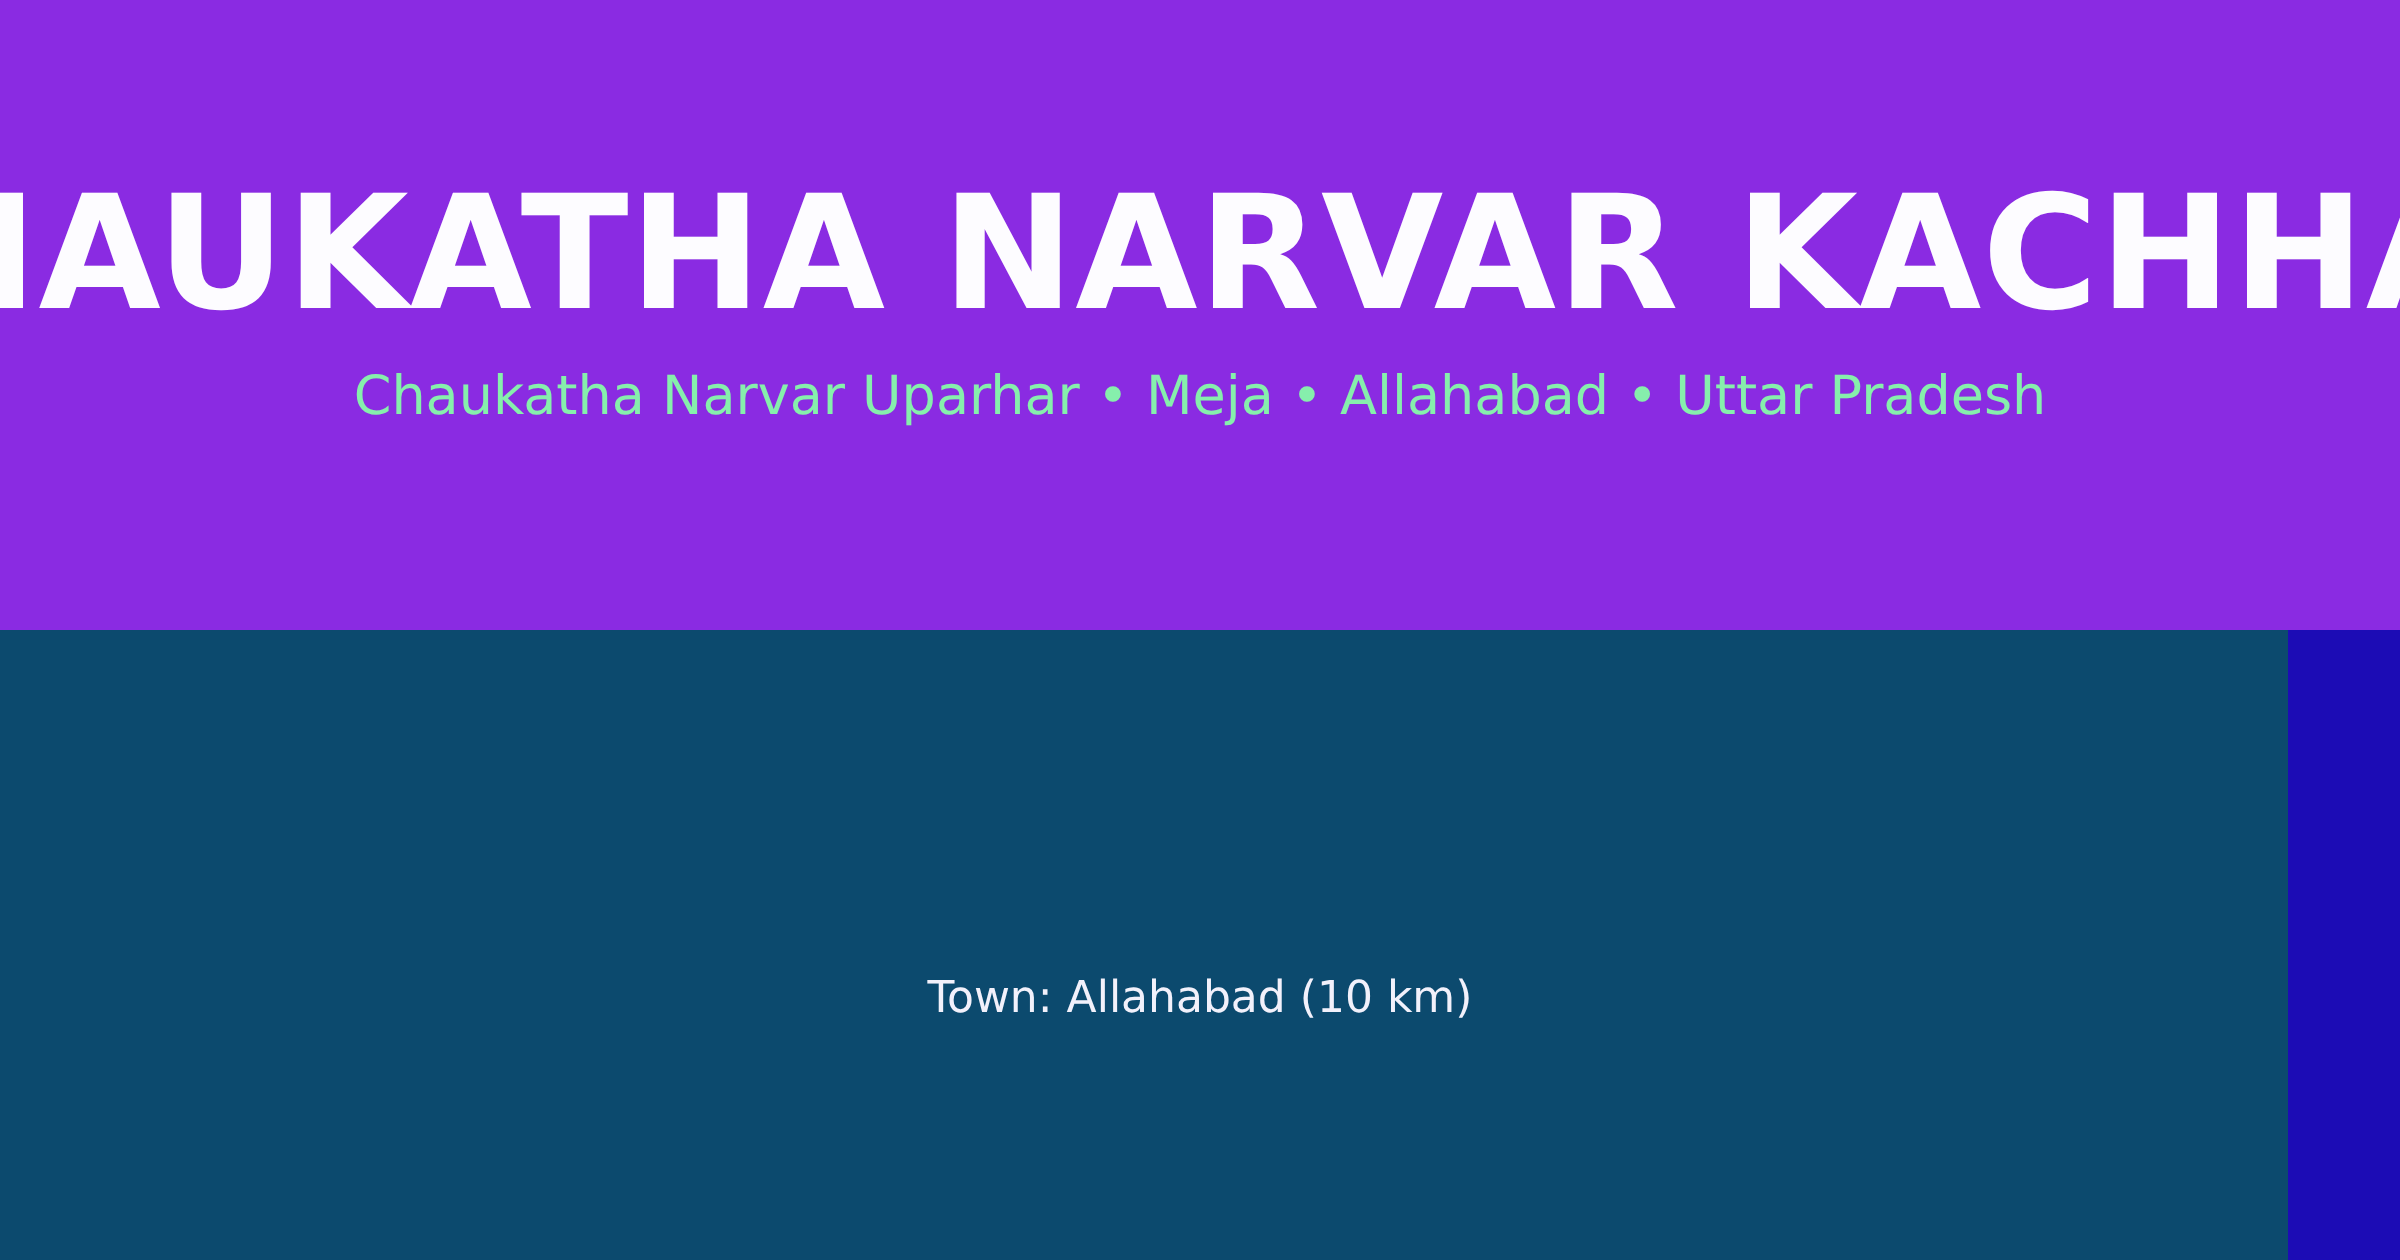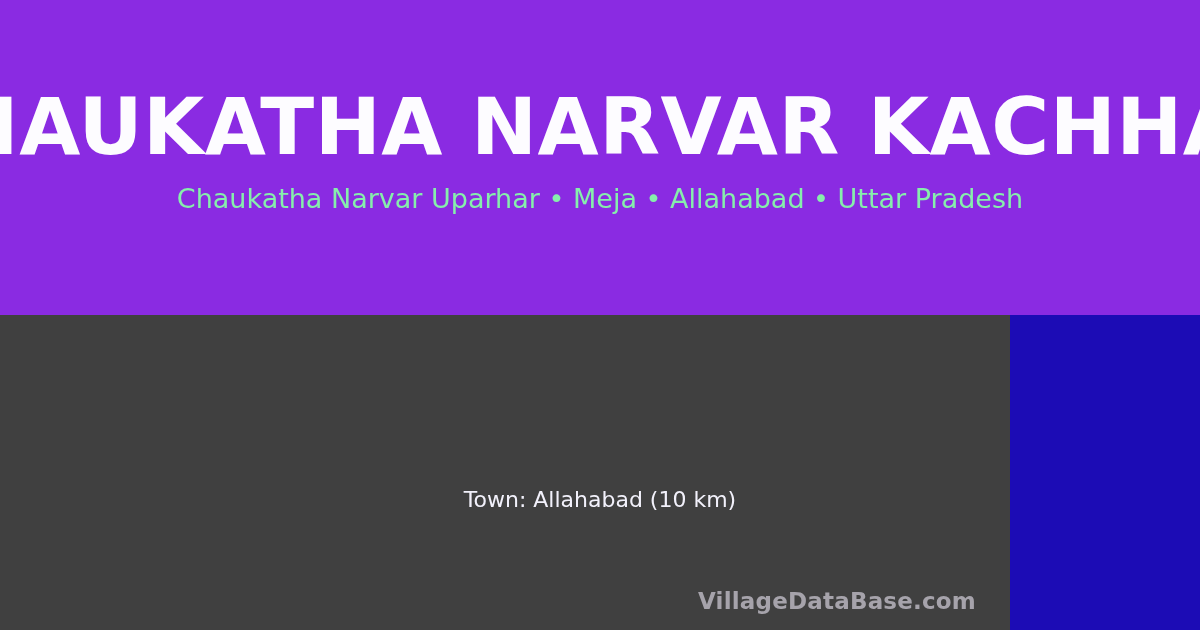--- a/index.html
+++ b/index.html
@@ -66,23 +66,23 @@
     line-height: 38px;
     color: #86efac;
     white-space: nowrap;
   }
 
   
   .body-panel {
     position: absolute;
     left: 0;
     top: 315px;
-    width: 1010px;
+    width: 1144px;
     height: 315px;
-    background: #404040;
+    background: #0c4a6e;
   }
 
   .center-fact {
     position: absolute;
     left: 0;
     top: 170px;
     width: 1200px;
     text-align: center;
     font-family: "DejaVu Sans", sans-serif;
     font-size: 22px;
@@ -119,17 +119,16 @@
     <div class="subtitle-row">
       <span class="village-subtitle">Chaukatha Narvar Uparhar • Meja • Allahabad • Uttar Pradesh</span>
     </div>
 
   </div>
 
   <div class="body-panel">
 
     <div class="center-fact">Town: Allahabad (10 km)</div>
 
-    <div class="footer-brand">VillageDataBase.com</div>
 
   </div>
 
 </div>
 
 </body></html>

